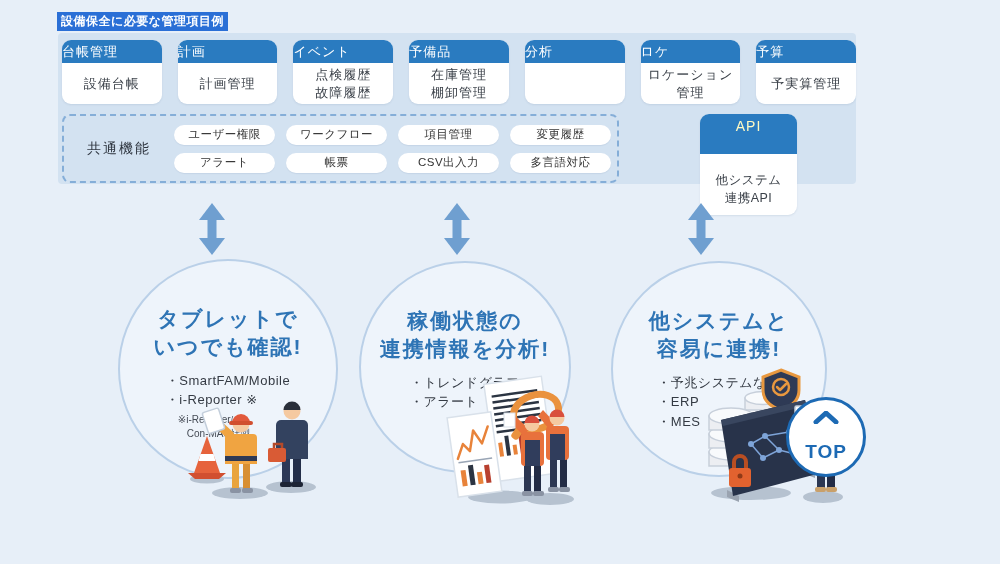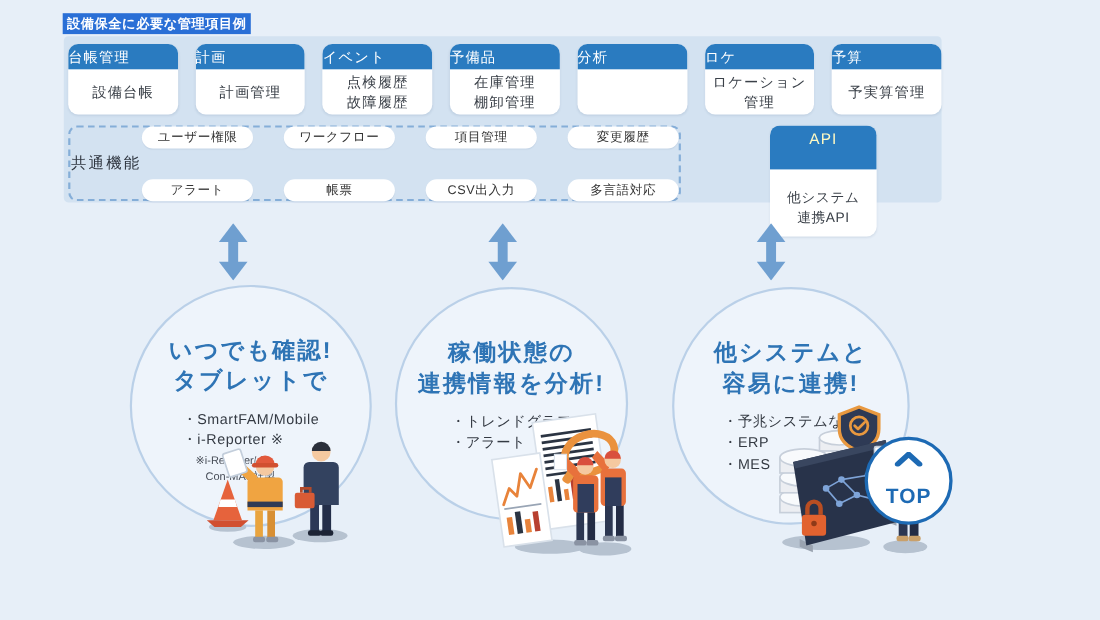--- a/index.html
+++ b/index.html
@@ -20,21 +20,21 @@
   .module { flex:1; background:#fff; border-radius:9px; overflow:hidden; box-shadow:0 1px 2px rgba(40,70,110,.10); }
   .module-header { height:23px; line-height:23px; background:#2a7bc0; color:#fff; text-align:left;
     font-size:13px; letter-spacing:1px; }
   .module-body { height:41px; display:flex; flex-direction:column; align-items:center; justify-content:center;
     font-size:13px; color:#3b4149; letter-spacing:1px; line-height:1.32; }
 
   
   .common-box { position:absolute; left:62px; top:114px; width:557px; height:69px;
     border:2px dashed #85aed8; border-radius:8px; display:flex; align-items:center; }
   .common-label { width:110px; text-align:center; font-size:14px; color:#2f3640; letter-spacing:2px; }
-  .pill-grid { display:grid; grid-template-columns:repeat(4,101px); column-gap:11px; row-gap:8px;gap:28px; }
+  .pill-grid { display:grid; grid-template-columns:repeat(4,101px); column-gap:11px; row-gap:8px; }
   .pill { height:20px; background:#fff; border-radius:10px; display:flex; align-items:center; justify-content:center;
     font-size:11.5px; color:#333; letter-spacing:0.5px; box-shadow:0 1px 1px rgba(40,70,110,.08); }
 
   
   .api-box { position:absolute; left:700px; top:114px; width:97px; background:#fff; border-radius:9px;
     overflow:hidden; box-shadow:0 1px 2px rgba(40,70,110,.10); }
   .api-header { height:40px; line-height:25px; background:#2a7bc0; color:#fef9c3; text-align:center; font-size:14px; letter-spacing:1px; }
   .api-body { padding:5px 0 8px; text-align:center; font-size:12.5px; color:#3b4149; line-height:1.45; letter-spacing:0.5px;margin-top:12px; }
 
   
@@ -154,22 +154,22 @@
   </svg>
   <svg class="arrow arrow-3" viewBox="0 0 30 52">
     <polygon points="15,0 28,17 2,17" fill="#6f9fd0"></polygon>
     <rect x="10.5" y="15" width="9" height="22" fill="#6f9fd0"></rect>
     <polygon points="15,52 28,35 2,35" fill="#6f9fd0"></polygon>
   </svg>
 
   <div class="circle circle-1">
     <div class="circle-content">
       <div class="feature-title">
+        <div>タブレットで</div>
         <div>いつでも確認!</div>
-        <div>タブレットで</div>
       </div>
       <div class="bullets">
         <div>・SmartFAM/Mobile</div>
         <div>・i-Reporter ※</div>
       </div>
       <div class="note">
         <div>※i-Reporterは</div>
         <div class="note-line2">Con-MAS社製</div>
       </div>
     </div>

